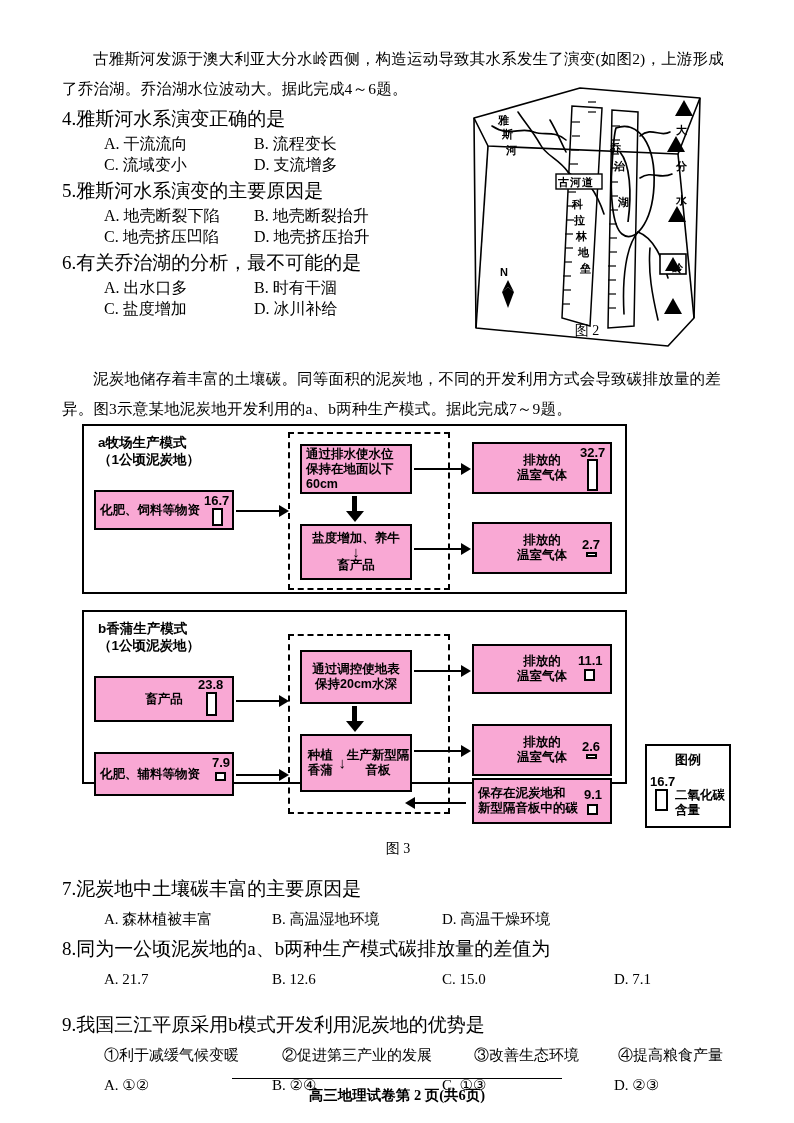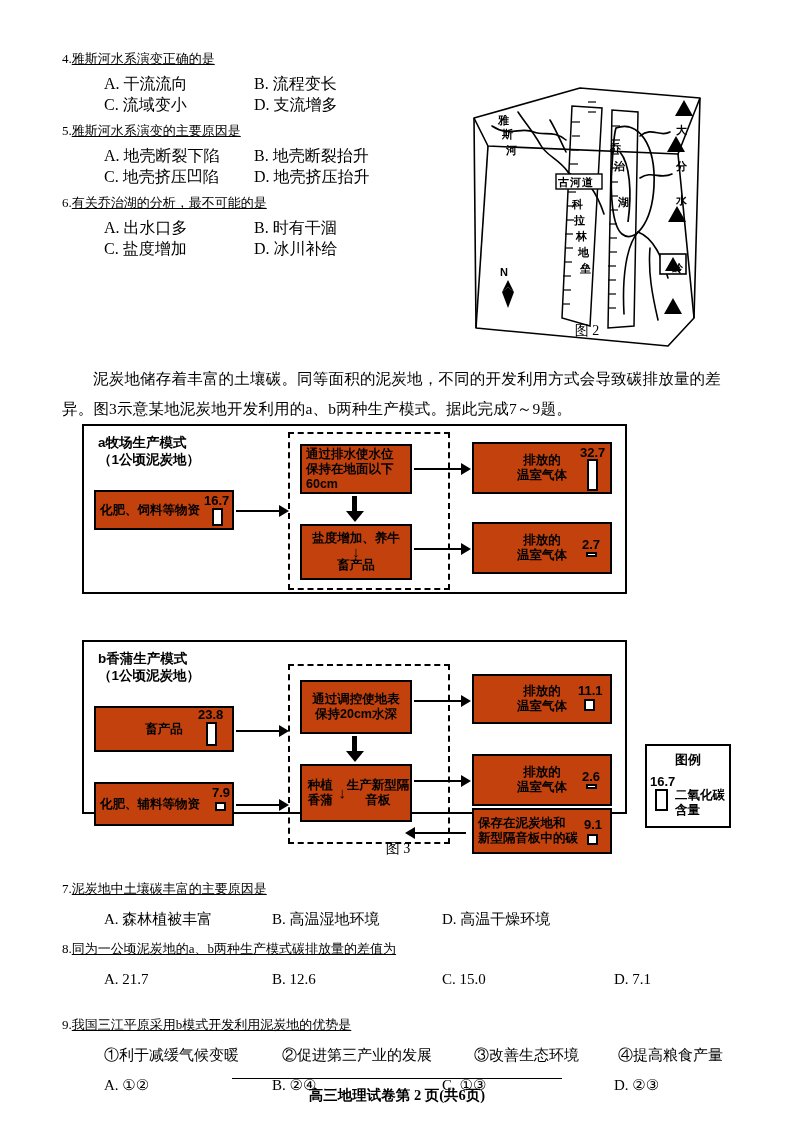--- a/index.html
+++ b/index.html
@@ -13,21 +13,21 @@
   }
   .page{position:relative;width:794px;height:1123px;}
 
   
   .para{
     font-size:15.5px;
     line-height:30px;
     letter-spacing:.2px;
   }
   .indent{text-indent:2em;}
-  .qline{font-size:13px;line-height:30px;text-decoration:underline;}
+  .qline{font-size:19px;line-height:30px;}
   .num{display:inline-block;}
 
   
   #top-text{
     position:absolute;left:62px;top:44px;width:672px;
   }
   #intro1{width:672px;}
   #q4block{width:400px;}
 
   .optrow-2{display:flex;}
@@ -51,33 +51,33 @@
 
   
   #fig3{
     position:absolute;left:62px;top:424px;width:672px;height:420px;
   }
   .panel{
     position:absolute;border:2.2px solid #000;background:#fff;
     box-sizing:border-box;
   }
   #panel-a{left:20px;top:0px;width:545px;height:170px;}
-  #panel-b{left:20px;top:186px;width:545px;height:174px;margin-top:30px;}
+  #panel-b{left:20px;top:186px;width:545px;height:174px;}
 
   .panel-title{
     position:absolute;font-size:13.5px;line-height:17px;font-weight:bold;
     font-family:"Liberation Sans","DejaVu Sans",sans-serif;
     white-space:pre-line;
   }
   .dashbox{
     position:absolute;border:2.4px dashed #000;box-sizing:border-box;
   }
   .fbox{
     position:absolute;border:2.2px solid #000;box-sizing:border-box;
-    background:#c2410c;
+    background:#f9a8d4;
     font-family:"Liberation Sans","DejaVu Sans",sans-serif;
     font-weight:bold;font-size:12.5px;line-height:15px;
     display:flex;align-items:center;justify-content:center;
     text-align:center;
     white-space:pre-line;
   }
   .fbox.left-al{justify-content:flex-start;padding-left:4px;text-align:left;}
   
   .arrow-h{position:absolute;height:2.4px;background:#000;}
   .arrow-h::after{
@@ -155,20 +155,21 @@
     font-family:"Liberation Sans","DejaVu Sans",sans-serif;
     font-size:11px;font-weight:bold;fill:#000;
   }
 </style>
 </head>
 <body>
 
 <div class="page">
 
   <div id="top-text">
+    <div class="para indent" id="intro1">古雅斯河发源于澳大利亚大分水岭西侧，构造运动导致其水系发生了演变(如图2)，上游形成了乔治湖。乔治湖水位波动大。据此完成4～6题。</div>
 
     <div id="q4block">
       <div class="qline">
         <span class="num">4.</span><span>雅斯河水系演变正确的是</span>
       </div>
       <div class="optrow-2 opt-pad">
         <span class="o">A. 干流流向</span>
         <span class="o">B. 流程变长</span>
       </div>
       <div class="optrow-2 opt-pad">

